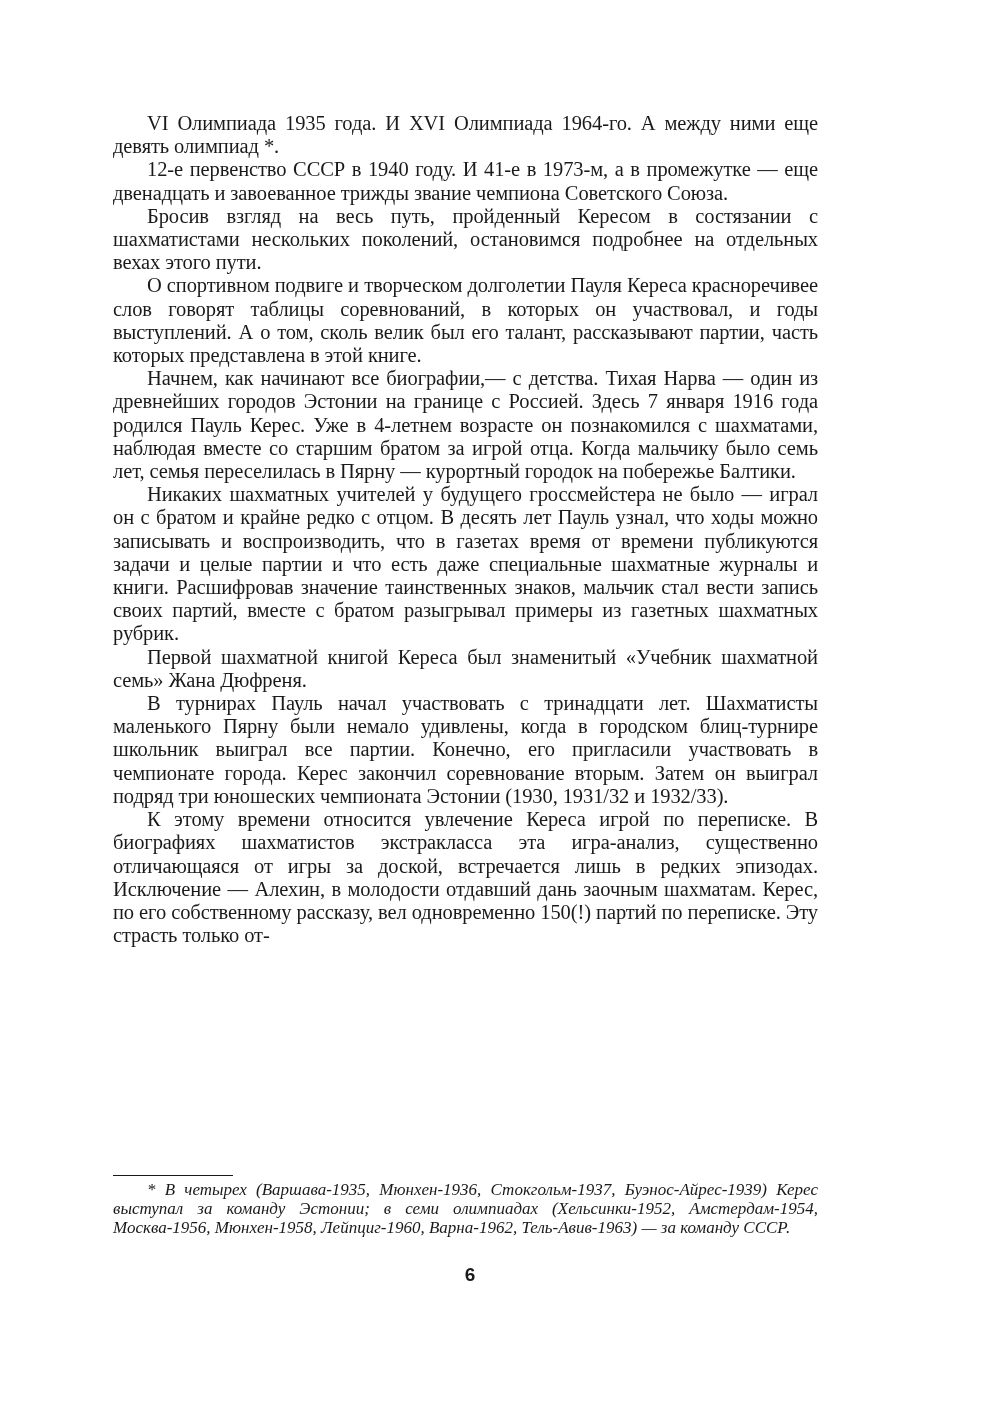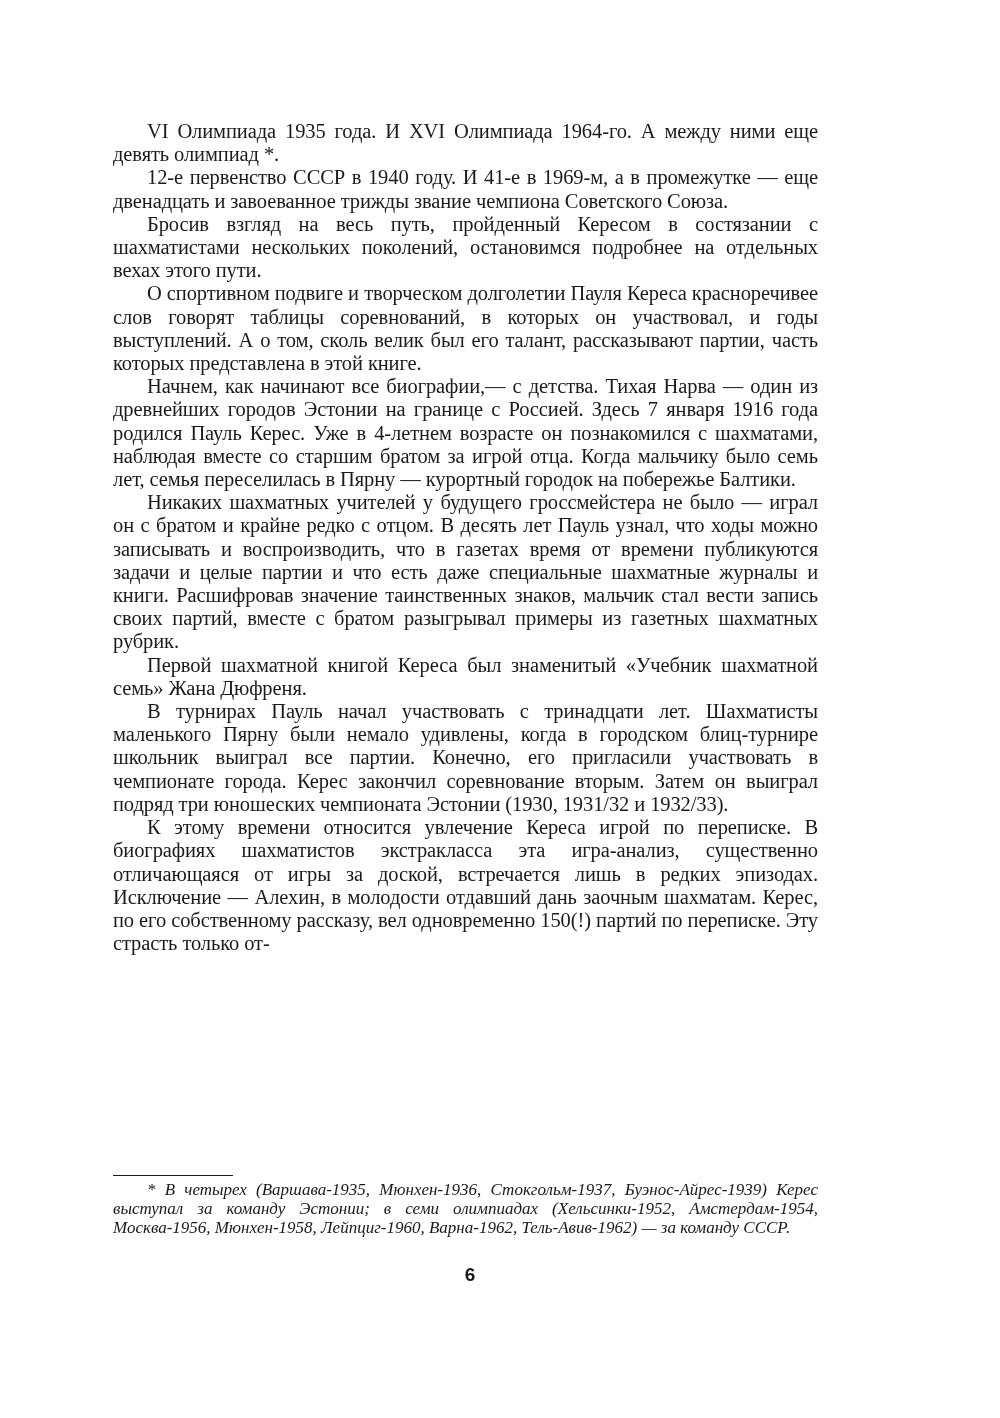--- a/index.html
+++ b/index.html
@@ -10,21 +10,21 @@
   body {
     width: 1000px;
     height: 1418px;
     position: relative;
     overflow: hidden;
     color: #1a1a1a;
   }
   .page {
     position: absolute;
     left: 113px;
-    top: 120px;
+    top: 112px;
     width: 705px;
   }
   .body-text {
     font-family: "Liberation Serif", "DejaVu Serif", serif;
     font-size: 20.5px;
     line-height: 23.2px;
     text-align: justify;
     hyphens: manual;
     letter-spacing: -0.1px;
   }
@@ -63,26 +63,26 @@
     font-family: "Liberation Sans", "DejaVu Sans", sans-serif;
     font-size: 19px;
     font-weight: bold;
   }
 </style>
 </head>
 <body>
 
 <div class="page body-text">
   <p class="para">VI Олимпиада 1935 года. И XVI Олимпиада 1964-го. А между ними еще девять олимпиад *.</p>
-  <p class="para">12-е первенство СССР в 1940 году. И 41-е в 1969-м, а в промежутке — еще двенадцать и завоеванное трижды звание чемпиона Советского Союза.</p>
+  <p class="para">12-е первенство СССР в 1940 году. И 41-е в 1973-м, а в промежутке — еще двенадцать и завоеванное трижды звание чемпиона Советского Союза.</p>
   <p class="para">Бросив взгляд на весь путь, пройденный Кересом в состязании с шахматистами нескольких поколений, остановимся подробнее на отдельных вехах этого пути.</p>
   <p class="para">О спортивном подвиге и творческом долголетии Пауля Кереса красноречивее слов говорят таблицы соревнований, в которых он участвовал, и годы выступлений. А о том, сколь велик был его талант, рассказывают партии, часть которых представлена в этой книге.</p>
   <p class="para">Начнем, как начинают все биографии,— с детства. Тихая Нарва — один из древнейших городов Эстонии на границе с Россией. Здесь 7 января 1916 года родился Пауль Керес. Уже в 4-летнем возрасте он познакомился с шахматами, наблюдая вместе со старшим братом за игрой отца. Когда мальчику было семь лет, семья переселилась в Пярну — курортный городок на побережье Балтики.</p>
   <p class="para">Никаких шахматных учителей у будущего гроссмейстера не было — играл он с братом и крайне редко с отцом. В десять лет Пауль узнал, что ходы можно записывать и воспроизводить, что в газетах время от времени публикуются задачи и целые партии и что есть даже специальные шахматные журналы и книги. Расшифровав значение таинственных знаков, мальчик стал вести запись своих партий, вместе с братом разыгрывал примеры из газетных шахматных рубрик.</p>
   <p class="para">Первой шахматной книгой Кереса был знаменитый «Учебник шахматной семь» Жана Дюфреня.</p>
   <p class="para">В турнирах Пауль начал участвовать с тринадцати лет. Шахматисты маленького Пярну были немало удивлены, когда в городском блиц-турнире школьник выиграл все партии. Конечно, его пригласили участвовать в чемпионате города. Керес закончил соревнование вторым. Затем он выиграл подряд три юношеских чемпионата Эстонии (1930, 1931/32 и 1932/33).</p>
   <p class="para">К этому времени относится увлечение Кереса игрой по переписке. В биографиях шахматистов экстракласса эта игра-анализ, существенно отличающаяся от игры за доской, встречается лишь в редких эпизодах. Исключение — Алехин, в молодости отдавший дань заочным шахматам. Керес, по его собственному рассказу, вел одновременно 150(!) партий по переписке. Эту страсть только от-</p>
 </div>
 
 <div class="footnote-rule"></div>
-<p class="footnote">* В четырех (Варшава-1935, Мюнхен-1936, Стокгольм-1937, Буэнос-Айрес-1939) Керес выступал за команду Эстонии; в семи олимпиадах (Хельсинки-1952, Амстердам-1954, Москва-1956, Мюнхен-1958, Лейпциг-1960, Варна-1962, Тель-Авив-1962) — за команду СССР.</p>
+<p class="footnote">* В четырех (Варшава-1935, Мюнхен-1936, Стокгольм-1937, Буэнос-Айрес-1939) Керес выступал за команду Эстонии; в семи олимпиадах (Хельсинки-1952, Амстердам-1954, Москва-1956, Мюнхен-1958, Лейпциг-1960, Варна-1962, Тель-Авив-1963) — за команду СССР.</p>
 
 <div class="page-number">6</div>
 
 </body></html>

